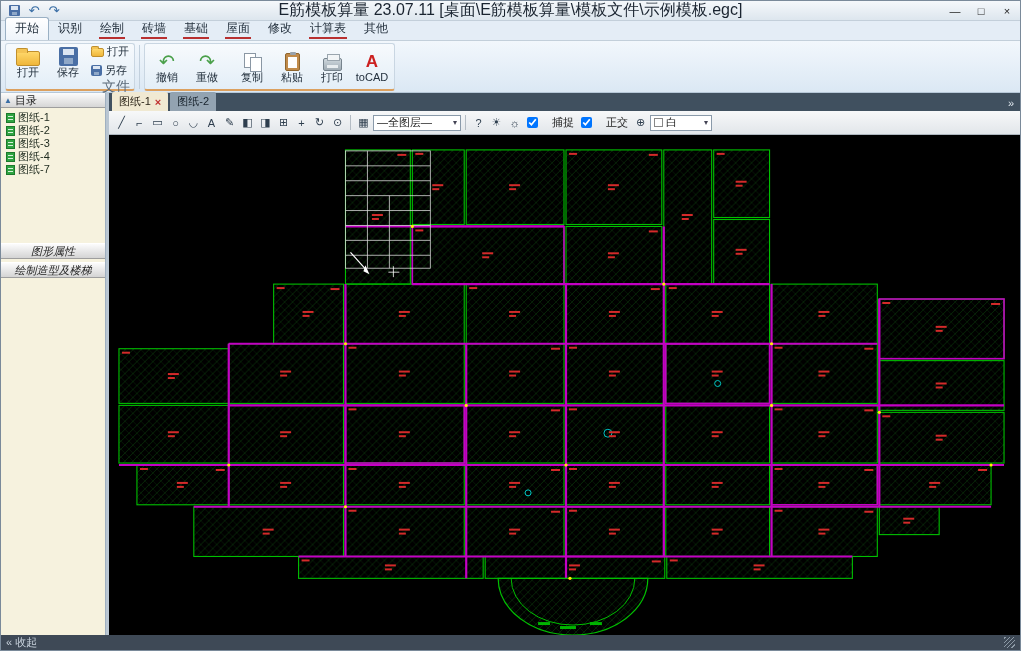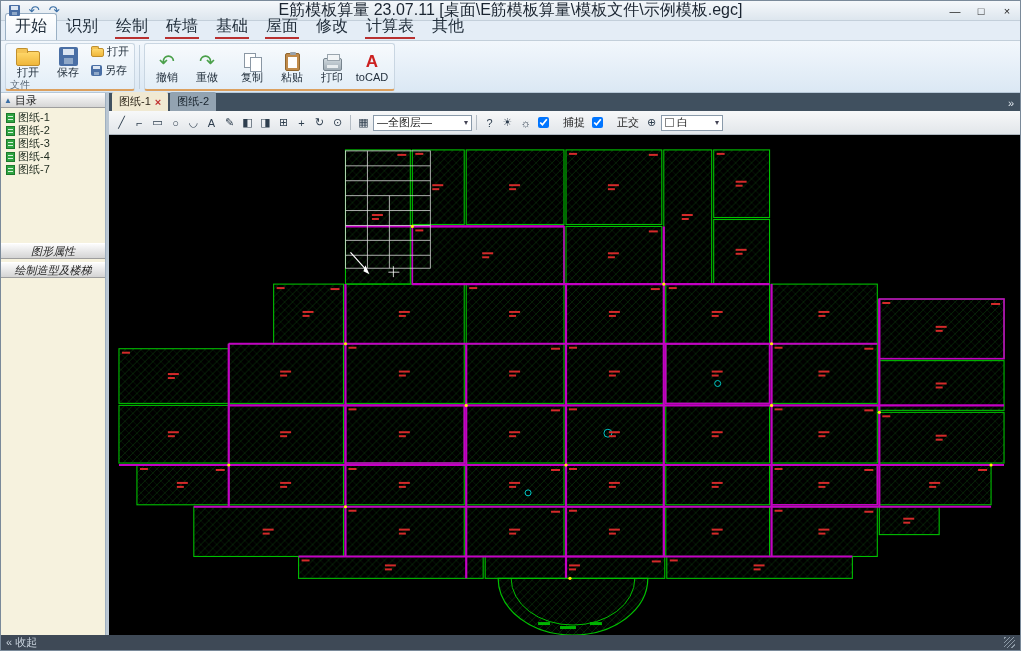--- a/index.html
+++ b/index.html
@@ -18,32 +18,32 @@
   .disk-sm-ic::before { content:""; position:absolute; top:1px; left:2px; right:2px; height:4px; background:#dce6f2; }
   .disk-sm-ic::after { content:""; position:absolute; bottom:1px; left:3px; right:3px; height:3px; background:#8fa8c8; }
   .title-text { position:absolute; left:0; right:0; text-align:center; font-size:16px; color:#1a2430; }
   .win-controls { margin-left:auto; display:flex; z-index:2; }
   .win-controls span { width:26px; height:18px; display:flex; align-items:center; justify-content:center;
     font-size:11px; color:#222; }
 
   
   .menubar { height:20px; flex:0 0 20px; background:#e4edf6; display:flex; align-items:flex-end;
     padding-left:4px; border-bottom:1px solid #c3cfda; }
-  .mtab { position:relative; padding:2px 9px 3px; font-size:16px; color:#23303d; cursor:default; }
+  .mtab { position:relative; padding:2px 9px 3px; font-size:12px; color:#23303d; cursor:default; }
   .mtab.active { background:linear-gradient(#ffffff,#eef4fa); border:1px solid #9ab0c4; border-bottom:none;
     border-radius:3px 3px 0 0; }
   .mtab.hot::after { content:""; position:absolute; left:8px; right:8px; bottom:1px; height:2px; background:#b83030; }
 
   
   .ribbon { height:52px; flex:0 0 52px; background:linear-gradient(#f2f7fc,#dbe8f4);
     display:flex; align-items:stretch; border-bottom:1px solid #b7c8d8; padding:1px 0 0 2px; }
   .rgroup { display:flex; flex-direction:column; background:linear-gradient(#f7fafd,#e3eef7);
     border:1px solid #c9d6e2; border-bottom:2px solid #dca05e; border-radius:3px; margin:1px 2px; padding:0 2px; }
   .rg-content { display:flex; align-items:center; flex:1; }
-  .rg-label { font-size:10px; color:#5c6b7a; text-align:left; padding:0 2px 1px; }
+  .rg-label { font-size:14px; color:#5c6b7a; text-align:right; padding:0 2px 1px; }
   .rbtn.big { width:40px; display:flex; flex-direction:column; align-items:center; justify-content:center;
     gap:1px; padding-top:2px; cursor:default; }
   .rbtn.big .rlabel { font-size:11px; color:#23303d; line-height:11px; }
   .rcol { display:flex; flex-direction:column; justify-content:center; gap:4px; margin:0 3px; }
   .rbtn.small { display:flex; align-items:center; gap:3px; font-size:11px; color:#23303d; cursor:default; }
 
   .ic-folder { width:24px; height:15px; background:linear-gradient(#ffd86b,#efb63a); border:1px solid #c08f2c;
     border-radius:2px; position:relative; margin-top:5px; }
   .ic-folder::before { content:""; position:absolute; top:-4px; left:-1px; width:10px; height:4px;
     background:#f4c455; border:1px solid #c08f2c; border-bottom:none; border-radius:2px 2px 0 0; }
@@ -102,21 +102,21 @@
 
   
   .draw-toolbar { height:24px; flex:0 0 24px; background:linear-gradient(#f7f8f9,#e2e6ea);
     border-bottom:1px solid #aeb7bf; display:flex; align-items:center; padding:0 4px; gap:1px; }
   .tbtn { width:17px; height:17px; display:flex; align-items:center; justify-content:center;
     font-size:11px; color:#2e3e4e; border:1px solid transparent; border-radius:2px; cursor:default; }
   .tsep { width:1px; height:15px; background:#b4bcc4; margin:0 3px; }
   .dropdown { height:16px; border:1px solid #8a9aaa; background:#fff; display:flex; align-items:center;
     padding:0 3px; gap:3px; font-size:11px; color:#222; }
   .dropdown .arr { font-size:8px; color:#445; margin-left:auto; }
-  .dd-layer { width:99px; }
+  .dd-layer { width:88px; }
   .dd-color { width:62px; }
   .swatch { width:9px; height:9px; background:#ffffff; border:1px solid #888; flex:0 0 9px; }
   .chk { display:flex; align-items:center; gap:14px; font-size:11px; color:#222; margin:0 3px; }
   .chk input { width:11px; height:11px; margin:0; }
 
   
   .canvas { flex:1; background:#000; position:relative; min-height:0; }
   .canvas svg { position:absolute; inset:0; width:100%; height:100%; display:block; }
 
   

